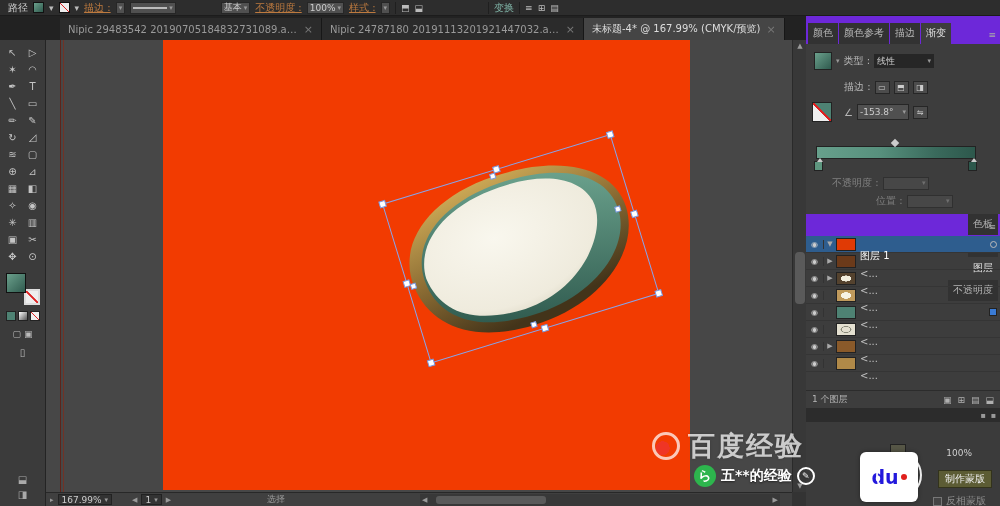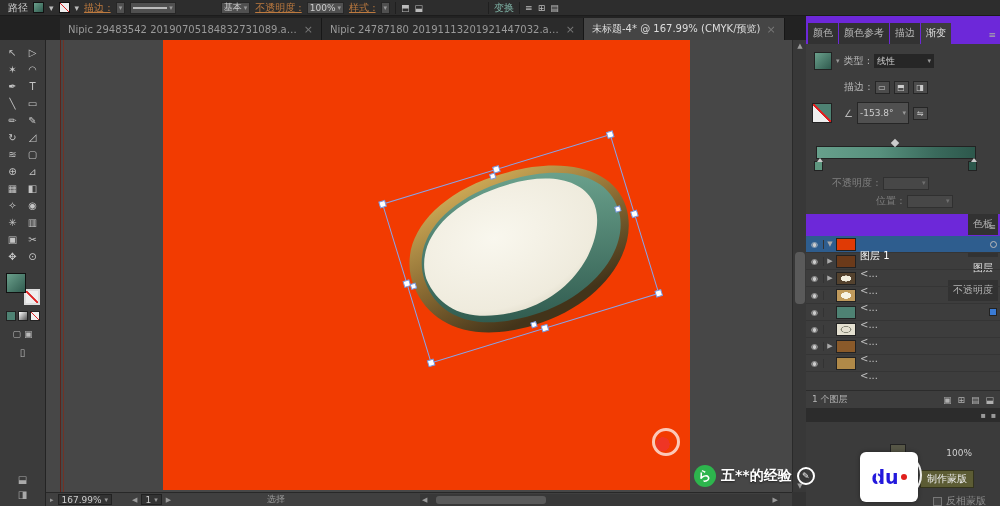--- a/index.html
+++ b/index.html
@@ -146,21 +146,21 @@
   .lf-icons { margin-left:auto; display:flex; gap:6px; font-size:9px; color:#b0b0b0; }
   .lf-icons span { cursor:pointer; }
 
   .rp-strip2 { height:14px; background:#2c2c2c; display:flex; align-items:center; padding:0 4px; }
   .rp-strip2 .ic { margin-left:auto; color:#999; font-size:8px; display:flex; gap:5px; }
 
   .trans-panel { flex:1; background:#3b3b3b; position:relative; font-size:10px; color:#c0c0c0; }
   .tp-val { position:absolute; right:28px; top:26px; font-size:9px; color:#cfcfcf; }
   .tp-sw1 { position:absolute; left:84px; top:22px; width:16px; height:14px; background:#565646;
     border:1px solid #222; }
-  .mask-btn { position:absolute; right:26px; top:48px; background:#5c5c34; color:#eee;
+  .mask-btn { position:absolute; right:8px; top:48px; background:#5c5c34; color:#eee;
     border:1px solid #33331c; font-size:10px; padding:1px 6px; cursor:pointer; }
   .invert-row { position:absolute; right:14px; top:72px; display:flex; gap:4px; align-items:center;
     color:#8a8a8a; }
   .cbx { width:9px; height:9px; border:1px solid #777; background:#444; display:inline-block; }
 
   
   .wm-brand { position:absolute; left:652px; top:428px; display:flex; align-items:center; gap:8px;
     z-index:60; opacity:.72; pointer-events:none; }
   .wm-brand .logo { width:28px; height:28px; border:3px solid #fff; border-radius:50%;
     background:radial-gradient(circle at 35% 60%, #e33 0 35%, transparent 36%); }
@@ -382,21 +382,21 @@
     </div>
     <div class="gp-row" style="left:38px; top:36px;">
       <span>描边 :</span>
       <span class="mini-btn">▭</span>
       <span class="mini-btn">⬒</span>
       <span class="mini-btn">◨</span>
     </div>
     <div class="gp-row" style="left:6px; top:58px;">
       <span class="angle-swatch"></span>
       <span style="margin-left:8px;">∠</span>
-      <span class="dd" style="width:52px;height:22px;justify-content:space-between;">
+      <span class="dd" style="width:52px;height:16px;justify-content:space-between;">
         <span>-153.8°</span>
         <span class="car">▾</span>
       </span>
       <span class="mini-btn">⇋</span>
     </div>
     <div class="grad-bar"></div>
     <div class="mid-diamond"></div>
     <div class="stop left"></div>
     <div class="stop right"></div>
     <div class="gp-row dis" style="left:26px; top:132px;">
@@ -498,20 +498,21 @@
     <span class="mask-btn">制作蒙版</span>
     <span class="invert-row">
       <span class="cbx"></span>
       <span>反相蒙版</span>
     </span>
   </div>
 </div>
 
 <div class="wm-brand">
   <span class="logo"></span>
+  <span class="txt">百度经验</span>
 </div>
 <div class="wm-credit">
   <span class="slogo">ら</span>
   <span class="ctxt">五**的经验</span>
   <span class="pen">✎</span>
 </div>
 <div class="wm-tile">
   <span>du</span>
   <span class="dot"></span>
 </div>

